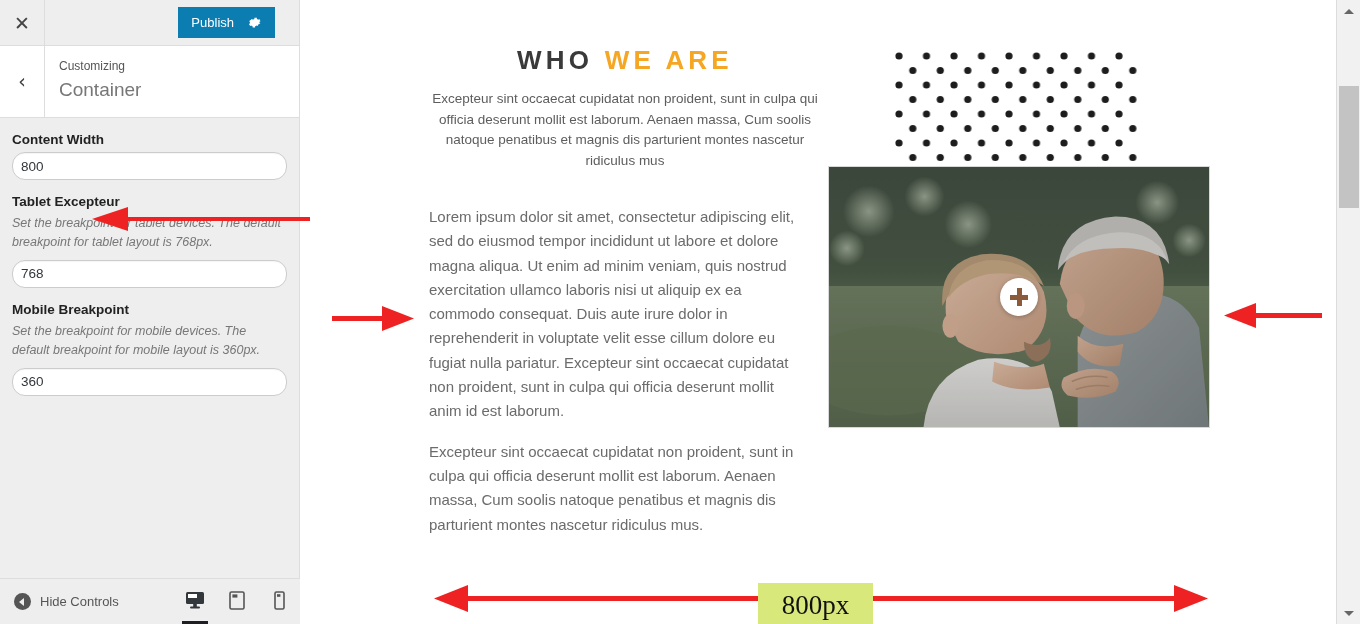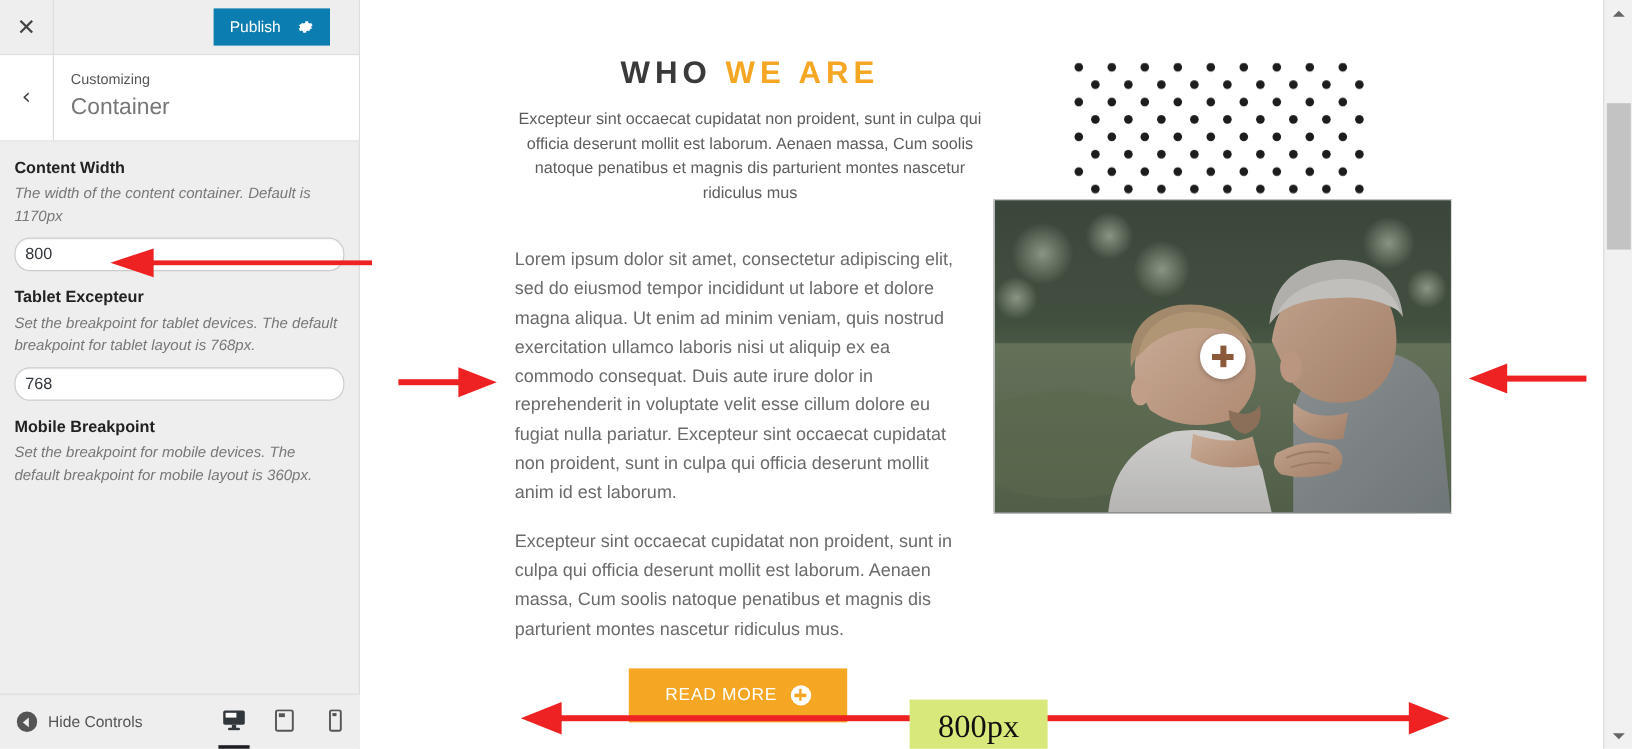--- a/index.html
+++ b/index.html
@@ -301,33 +301,33 @@
       <div class="panel-title-txt">
         <div class="customizing-label">Customizing</div>
         <div class="panel-name">Container</div>
       </div>
     </div>
 
     <div class="controls">
 
       <div>
         <div class="ctrl-label">Content Width</div>
-        <div class="ctrl-desc">The width of the content container. Default is 1170px</div>
         <input class="ctrl-input" type="text" value="800" style="">
       </div>
 
       <div>
         <div class="ctrl-label">Tablet Excepteur</div>
         <div class="ctrl-desc">Set the breakpoint for tablet devices. The default breakpoint for tablet layout is 768px.</div>
         <input class="ctrl-input" type="text" value="768" style="">
       </div>
 
       <div>
         <div class="ctrl-label">Mobile Breakpoint</div>
         <div class="ctrl-desc">Set the breakpoint for mobile devices. The default breakpoint for mobile layout is 360px.</div>
+        <input class="ctrl-input" type="text" value="360" style="">
       </div>
 
     </div>
 
     <div class="sidebar-footer">
       <div class="hide-controls">
         <span class="collapse-icon"></span>
         <span class="hide-controls-txt">Hide Controls</span>
       </div>
       <div class="device-btns">
@@ -368,26 +368,20 @@
       <div class="who-block">
         <div class="who-title"><span>WHO</span>
           <span class="accent">WE ARE</span>
         </div>
         <div class="who-sub">Excepteur sint occaecat cupidatat non proident, sunt in culpa qui officia deserunt mollit est laborum. Aenaen massa, Cum soolis natoque penatibus et magnis dis parturient montes nascetur ridiculus mus</div>
       </div>
 
       <div class="body-col">
         <p class="body-p">Lorem ipsum dolor sit amet, consectetur adipiscing elit, sed do eiusmod tempor incididunt ut labore et dolore magna aliqua. Ut enim ad minim veniam, quis nostrud exercitation ullamco laboris nisi ut aliquip ex ea commodo consequat. Duis aute irure dolor in reprehenderit in voluptate velit esse cillum dolore eu fugiat nulla pariatur. Excepteur sint occaecat cupidatat non proident, sunt in culpa qui officia deserunt mollit anim id est laborum.</p>
         <p class="body-p">Excepteur sint occaecat cupidatat non proident, sunt in culpa qui officia deserunt mollit est laborum. Aenaen massa, Cum soolis natoque penatibus et magnis dis parturient montes nascetur ridiculus mus.</p>
-        <div class="readmore-wrap">
-          <button class="readmore">
-            <span>READ MORE</span>
-            <span class="plus-badge"></span>
-          </button>
-        </div>
       </div>
 
       <div class="dots">
         <svg width="246" height="126" viewBox="0 0 246 126" aria-hidden="true">
           <defs>
             <pattern id="dotsA" x="0" y="0" width="27.5" height="29" patternUnits="userSpaceOnUse">
               <circle cx="4" cy="4" r="3.6" fill="#1d1d1d"></circle>
               <circle cx="17.8" cy="18.5" r="3.6" fill="#1d1d1d"></circle>
             </pattern>
           </defs>

